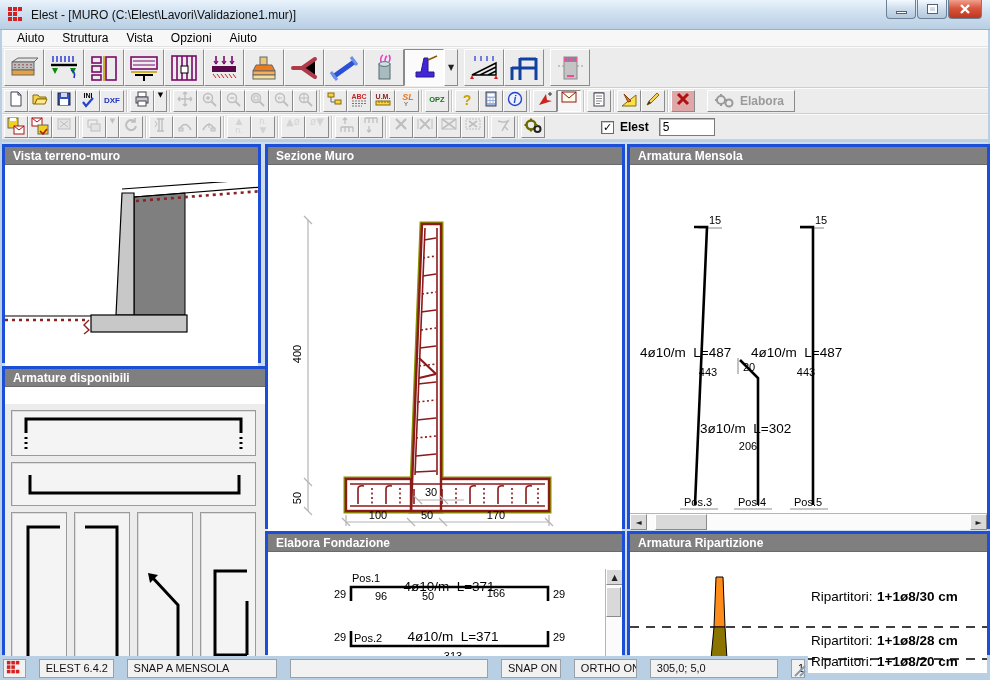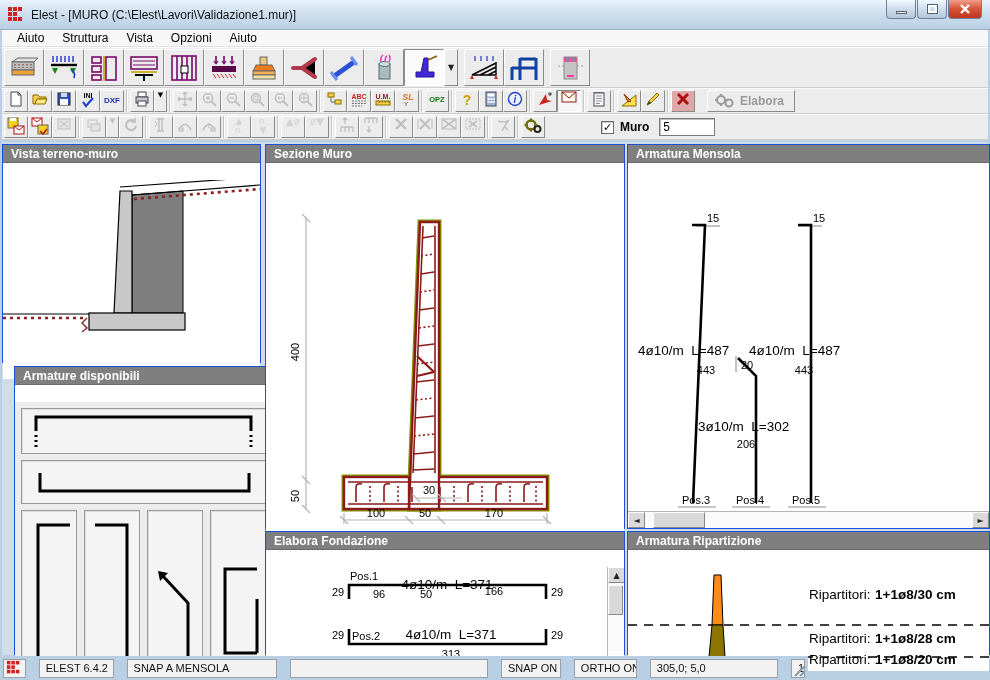--- a/index.html
+++ b/index.html
@@ -47,21 +47,21 @@
     color:#9a9a9a; font-weight:bold; font-size:12px; }
   .snapwrap { display:flex; align-items:center; margin-left:56px; }
   .chk { width:13px; height:13px; background:#fff; border:1px solid #6a6a6a; box-shadow:inset 1px 1px 0 #c9c9c9;
     display:flex; align-items:center; justify-content:center; font-size:11px; line-height:11px; }
   .snaplabel { font-weight:bold; margin:0 10px 0 6px; }
   .snapinput { width:56px; height:18px; border:1px solid #7a7a7a; box-shadow:inset 1px 1px 0 #bdbdbd;
     font-family:"Liberation Sans",sans-serif; font-size:12px; padding:0 3px; background:#fff; }
 
   
   .client { position:absolute; left:2px; top:142px; width:986px; height:513px; background:#cfdce9; }
-  .panel { position:absolute; background:#fff; border:1px solid #1d4ed8; }
+  .panel { position:absolute; background:#fff; border:3px solid #1d4ed8; }
   .ptitle { height:18px; background:#7f7f7f; color:#fff; font-weight:bold; font-size:12px;
     line-height:18px; padding-left:8px; border-bottom:1px solid #6a6a6a; }
   .pcontent { position:relative; width:100%; background:#fff; overflow:hidden;margin-top:17px; }
   svg text { white-space:pre; }
 
   
   .cell { position:absolute; background:#f4f4f4; border:1px solid #9a9a9a; box-shadow:inset 1px 1px 0 #dcdcdc; }
 
   
   .hsb { position:absolute; left:0; bottom:0; width:100%; height:17px; background:#efefef; border-top:1px solid #b5b5b5; display:flex; }
@@ -568,21 +568,21 @@
       <svg width="18" height="18" viewBox="0 0 18 18">
         <circle cx="7" cy="8" r="4.5" fill="none" stroke="#6b6b00" stroke-width="2.4"></circle>
         <circle cx="13.5" cy="12" r="3" fill="none" stroke="#222" stroke-width="2"></circle>
         <path d="M7,1.5 v3 M7,11.5 v3 M.5,8 h3 M10.5,8 h3" stroke="#6b6b00" stroke-width="2"></path>
       </svg>
     </button>
   <div class="snapwrap">
     <div class="chk">
         <span class="uni">✓</span>
       </div>
-    <span class="snaplabel">Muro</span>
+    <span class="snaplabel">Elest</span>
     <input class="snapinput" value="5" style="">
   </div>
 </div>
 
 <div class="client">
 
   <div class="panel" style="left:0;top:2px;width:259px;height:219px">
     <div class="ptitle">Vista terreno-muro</div>
     <div class="pcontent" style="height:199px">
       <svg width="257" height="199" viewBox="0 0 257 199">
@@ -592,21 +592,21 @@
         <line x1="117" y1="7" x2="257" y2="-3" stroke="#000" stroke-width="1.2"></line>
         <line x1="129" y1="15" x2="257" y2="5" stroke="#000" stroke-width="1.2"></line>
         <line x1="131" y1="19" x2="257" y2="9" stroke="#8b2323" stroke-width="2.6" stroke-dasharray="3,4"></line>
         <line x1="0" y1="134" x2="86" y2="134" stroke="#000" stroke-width="1.2"></line>
         <line x1="0" y1="138" x2="84" y2="138" stroke="#8b2323" stroke-width="2.6" stroke-dasharray="3,4"></line>
         <path d="M84,138 l-5,5 l5,5 l-5,4" fill="none" stroke="#8b2323" stroke-width="1.4"></path>
       </svg>
     </div>
   </div>
 
-  <div class="panel" style="left:12px;top:224px;width:281px;height:289px">
+  <div class="panel" style="left:0;top:224px;width:281px;height:289px">
     <div class="ptitle">Armature disponibili</div>
     <div class="pcontent" style="height:269px;background:#ececec">
       <div class="cell" style="left:6px;top:6px;width:245px;height:46px">
         <svg width="243" height="44" viewBox="0 0 243 44">
             <path d="M14,22 V8 H229 V22" fill="none" stroke="#000" stroke-width="3"></path>
             <path d="M14,26 V40 M229,26 V40" stroke="#000" stroke-width="3" stroke-dasharray="2,3"></path>
           </svg>
       </div>
       <div class="cell" style="left:6px;top:58px;width:245px;height:44px">
         <svg width="243" height="42" viewBox="0 0 243 42">

